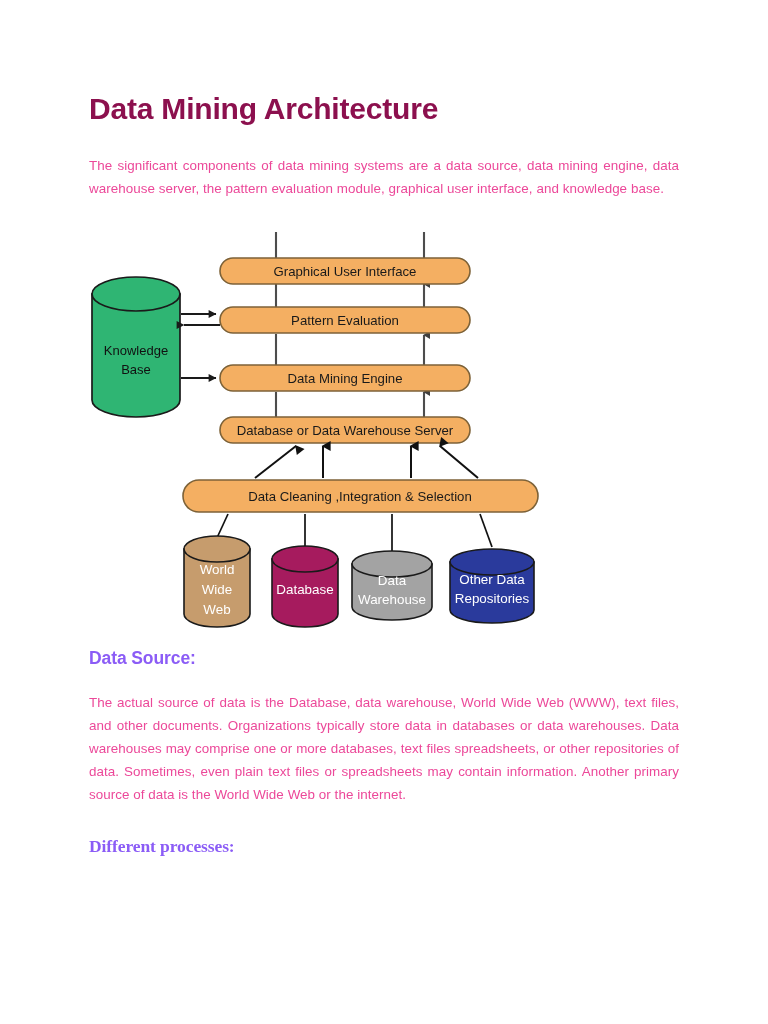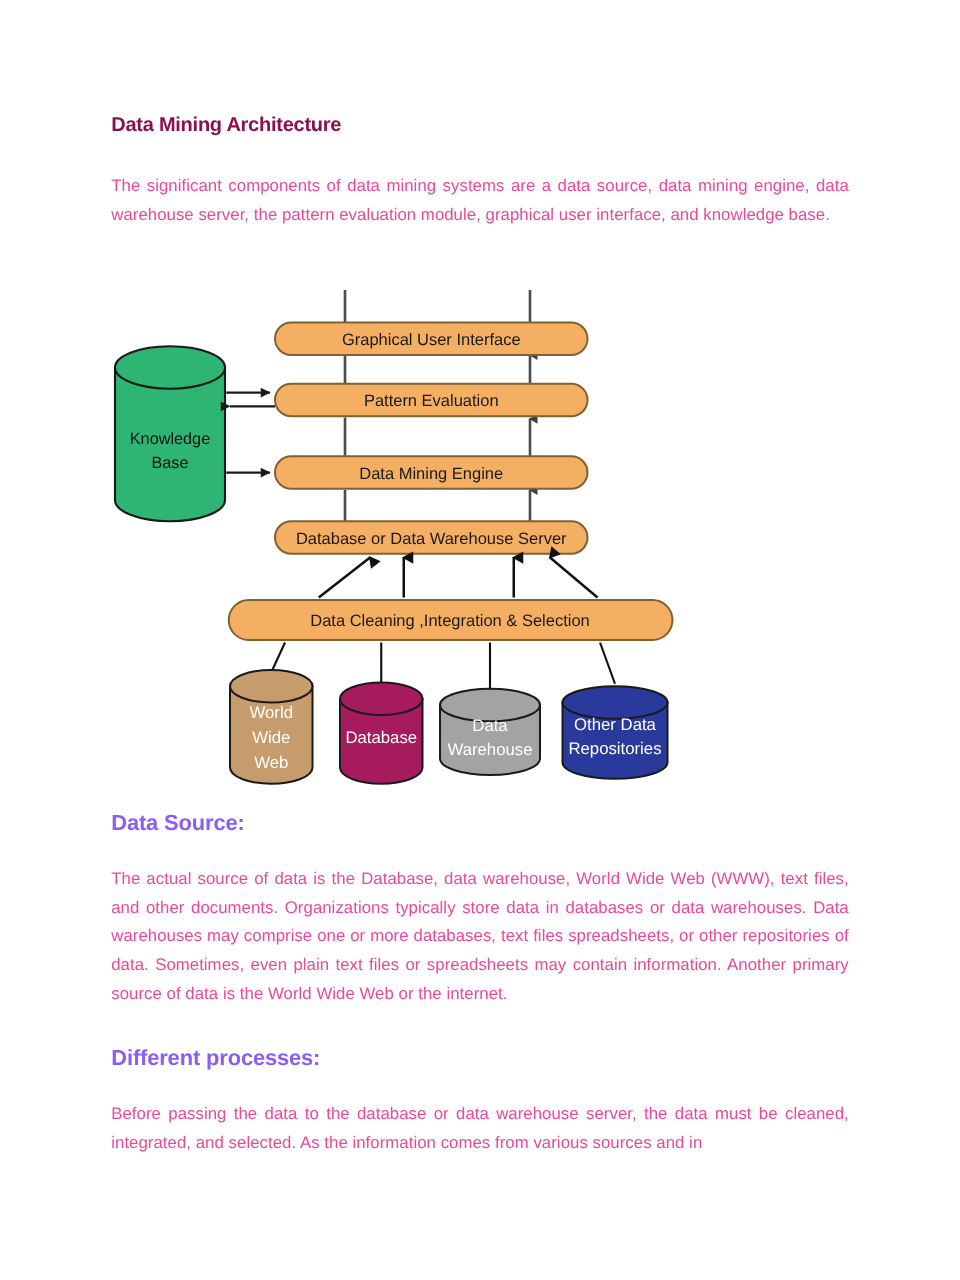--- a/index.html
+++ b/index.html
@@ -22,21 +22,21 @@
     height: 1024px;
     background: #ffffff;
   }
   .content {
     position: absolute;
     left: 89px;
     top: 92px;
     width: 590px;
   }
   h1.doc-title {
-    font-size: 16px;
+    font-size: 30px;
     font-weight: bold;
     color: #8C104E;
     margin: 0 0 27px 0;
     letter-spacing: -0.2px;
     line-height: 1.15;
   }
   h2.section-title {
     font-size: 17.5px;
     font-weight: bold;
     color: #8b5cf6;
@@ -206,18 +206,17 @@
         <text class="dg-label-white" x="412" y="381" text-anchor="middle">Repositories</text>
       </g>
     </svg>
   </div>
 
   <div class="content" style="top:648px;">
     <h2 class="section-title">Data Source:</h2>
     <p class="body-text">The actual source of data is the Database, data warehouse, World Wide Web (WWW), text files, and other documents. Organizations typically store data in databases or data warehouses. Data warehouses may comprise one or more databases, text files spreadsheets, or other repositories of data. Sometimes, even plain text files or spreadsheets may contain information. Another primary source of data is the World Wide Web or the internet.</p>
   </div>
 
-  <div class="content" style="top:836px;">
+  <div class="content" style="top:836px;font-family:Liberation Serif, serif;">
     <h2 class="section-title">Different processes:</h2>
-    <p class="body-text">Before passing the data to the database or data warehouse server, the data must be cleaned, integrated, and selected. As the information comes from various sources and in</p>
   </div>
 
 </div>
 
 </body></html>

